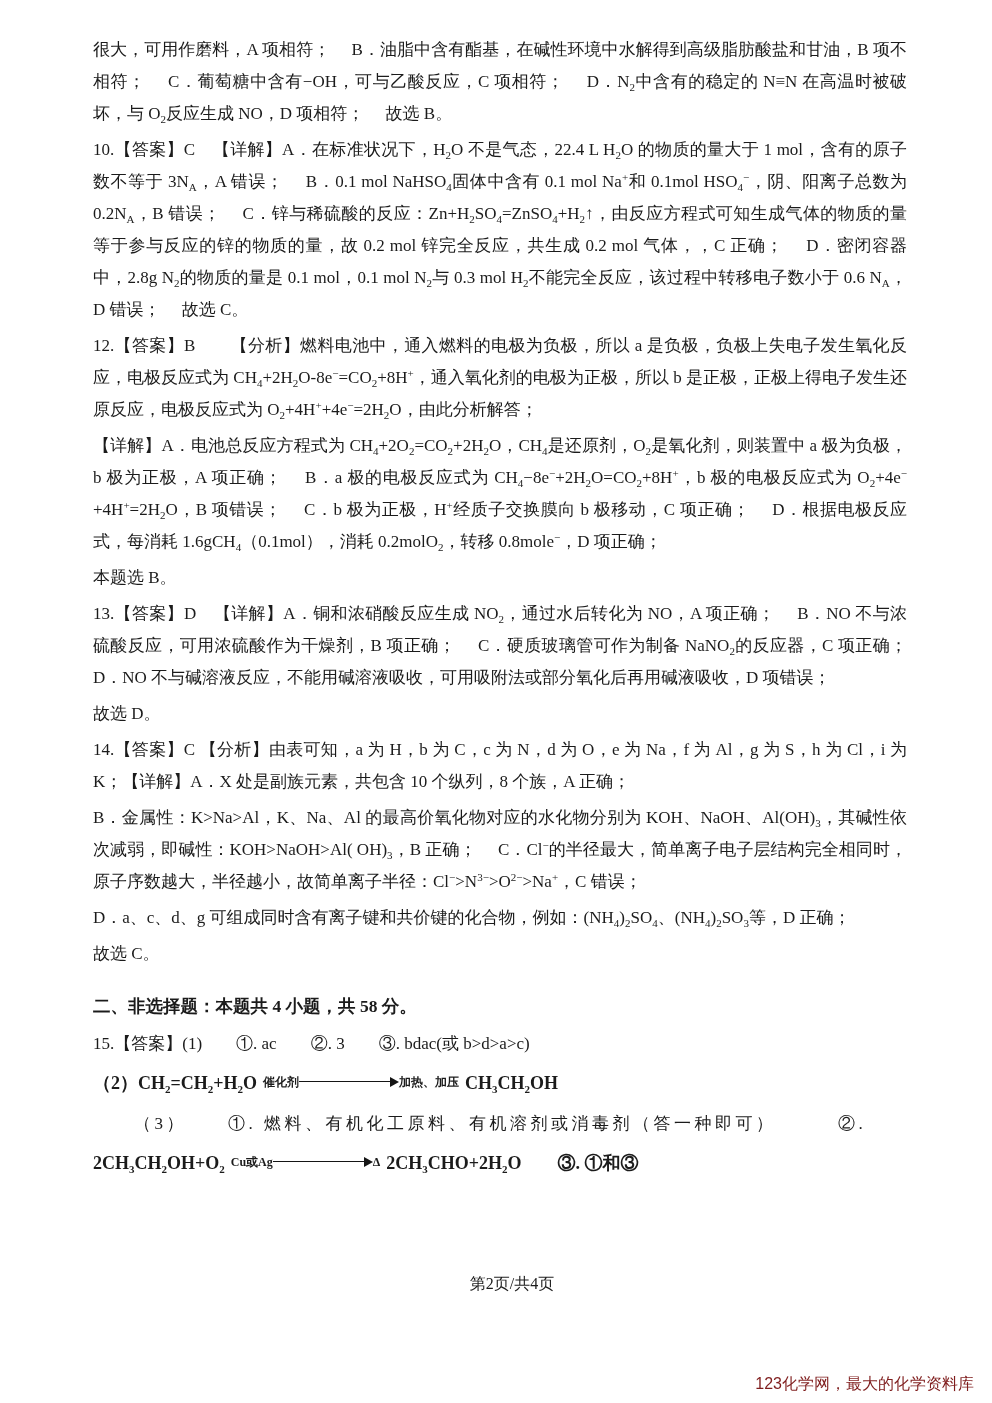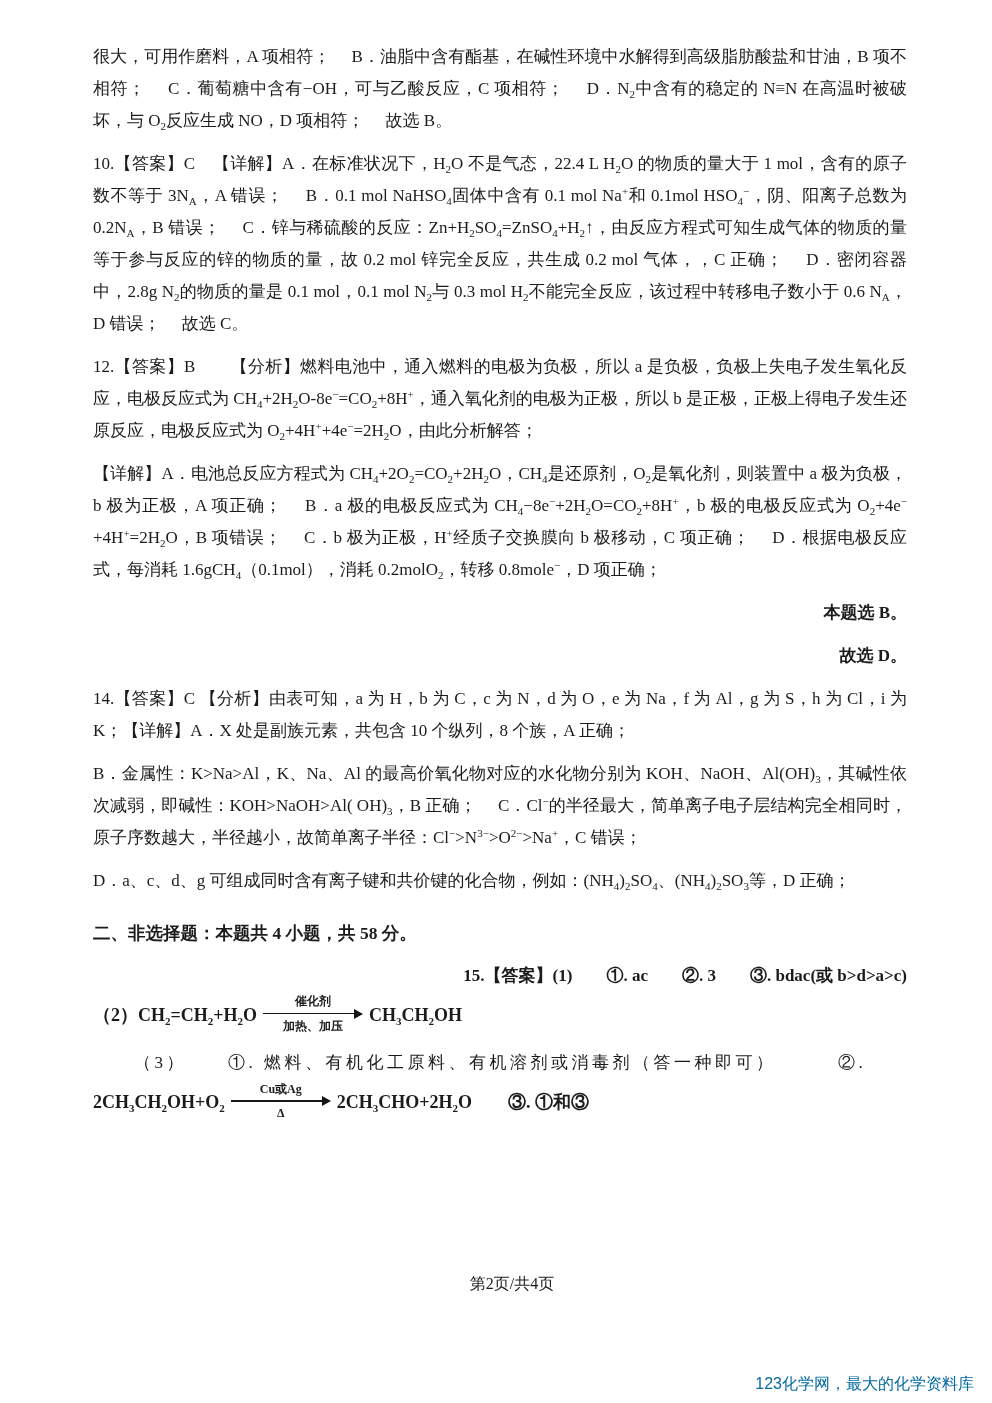--- a/index.html
+++ b/index.html
@@ -2,30 +2,30 @@
 <html><head>
 <meta charset="utf-8">
 <style>
   html,body{margin:0;padding:0;}
   body{
     width:992px;height:1403px;position:relative;background:#ffffff;
     font-family:"Liberation Serif","DejaVu Serif",serif;
     color:#1b1b1b;overflow:hidden;
   }
   #doc{position:absolute;left:93px;top:30px;width:814px;}
-  .para{font-size:17px;line-height:32px;text-align:justify;margin:11px 0 3px 0;word-break:break-word;}
+  .para{font-size:17px;line-height:32px;text-align:justify;margin:4px 0 3px 0;word-break:break-word;}
   .heading{font-weight:bold;font-size:17.5px;margin:20px 0 6px 0;text-align:left;}
   .eq{text-align:left;font-size:18px;margin:3px 0 5px 0;line-height:40px;font-weight:bold;}
   .spread{letter-spacing:3.5px;text-align:center;}
-  .single{text-align:right;font-weight:bold;}
+  .single{text-align:left;}
   sub,sup{font-size:11px;line-height:0;}
   sub{vertical-align:-4px;}
   sup{vertical-align:6px;}
   .rxn{
-    display:inline-flex;flex-direction:column;align-items:center;
+    display:inline-flex;flex-direction:row;align-items:center;
     vertical-align:middle;margin:0 6px;font-size:12px;line-height:1.2;
     transform:translateY(-3px);
   }
   .ral{position:relative;width:100px;height:10px;}
   .ral::before{content:"";position:absolute;left:0;right:7px;top:4px;height:1.6px;background:#151515;}
   .ral::after{content:"";position:absolute;right:0;top:0;width:0;height:0;
     border-left:9px solid #151515;border-top:5px solid transparent;border-bottom:5px solid transparent;}
   .footer{position:absolute;left:16px;top:1274px;width:992px;text-align:center;font-size:16px;color:#1b1b1b;}
   .watermark{
     position:absolute;right:18px;top:1374px;font-size:16px;
@@ -34,33 +34,35 @@
 </style>
 </head>
 <body style="background: rgb(255, 255, 255); color: rgb(27, 27, 27);">
 
 <div id="doc">
     <div class="para">很大，可用作磨料，A 项相符；　 B．油脂中含有酯基，在碱性环境中水解得到高级脂肪酸盐和甘油，B 项不相符；　 C．葡萄糖中含有−OH，可与乙酸反应，C 项相符；　 D．N<sub>2</sub>中含有的稳定的 N≡N 在高温时被破坏，与 O<sub>2</sub>反应生成 NO，D 项相符；　 故选 B。</div>
     <div class="para">10.【答案】C　【详解】A．在标准状况下，H<sub>2</sub>O 不是气态，22.4 L H<sub>2</sub>O 的物质的量大于 1 mol，含有的原子数不等于 3N<sub>A</sub>，A 错误；　 B．0.1 mol NaHSO<sub>4</sub>固体中含有 0.1 mol Na<sup>+</sup>和 0.1mol HSO<sub>4</sub><sup>−</sup>，阴、阳离子总数为 0.2N<sub>A</sub>，B 错误；　 C．锌与稀硫酸的反应：Zn+H<sub>2</sub>SO<sub>4</sub>=ZnSO<sub>4</sub>+H<sub>2</sub>↑，由反应方程式可知生成气体的物质的量等于参与反应的锌的物质的量，故 0.2 mol 锌完全反应，共生成 0.2 mol 气体，，C 正确；　 D．密闭容器中，2.8g N<sub>2</sub>的物质的量是 0.1 mol，0.1 mol N<sub>2</sub>与 0.3 mol H<sub>2</sub>不能完全反应，该过程中转移电子数小于 0.6 N<sub>A</sub>，D 错误；　 故选 C。</div>
     <div class="para">12.【答案】B　　【分析】燃料电池中，通入燃料的电极为负极，所以 a 是负极，负极上失电子发生氧化反应，电极反应式为 CH<sub>4</sub>+2H<sub>2</sub>O-8e<sup>−</sup>=CO<sub>2</sub>+8H<sup>+</sup>，通入氧化剂的电极为正极，所以 b 是正极，正极上得电子发生还原反应，电极反应式为 O<sub>2</sub>+4H<sup>+</sup>+4e<sup>−</sup>=2H<sub>2</sub>O，由此分析解答；</div>
     <div class="para">【详解】A．电池总反应方程式为 CH<sub>4</sub>+2O<sub>2</sub>=CO<sub>2</sub>+2H<sub>2</sub>O，CH<sub>4</sub>是还原剂，O<sub>2</sub>是氧化剂，则装置中 a 极为负极，b 极为正极，A 项正确；　 B．a 极的电极反应式为 CH<sub>4</sub>−8e<sup>−</sup>+2H<sub>2</sub>O=CO<sub>2</sub>+8H<sup>+</sup>，b 极的电极反应式为 O<sub>2</sub>+4e<sup>−</sup>+4H<sup>+</sup>=2H<sub>2</sub>O，B 项错误；　 C．b 极为正极，H<sup>+</sup>经质子交换膜向 b 极移动，C 项正确；　 D．根据电极反应式，每消耗 1.6gCH<sub>4</sub>（0.1mol），消耗 0.2molO<sub>2</sub>，转移 0.8mole<sup>−</sup>，D 项正确；</div>
     <div class="para single">本题选 B。</div>
+    <div class="para">13.【答案】D　【详解】A．铜和浓硝酸反应生成 NO<sub>2</sub>，通过水后转化为 NO，A 项正确；　 B．NO 不与浓硫酸反应，可用浓硫酸作为干燥剂，B 项正确；　 C．硬质玻璃管可作为制备 NaNO<sub>2</sub>的反应器，C 项正确；　D．NO 不与碱溶液反应，不能用碱溶液吸收，可用吸附法或部分氧化后再用碱液吸收，D 项错误；</div>
     <div class="para single">故选 D。</div>
     <div class="para">14.【答案】C 【分析】由表可知，a 为 H，b 为 C，c 为 N，d 为 O，e 为 Na，f 为 Al，g 为 S，h 为 Cl，i 为 K；【详解】A．X 处是副族元素，共包含 10 个纵列，8 个族，A 正确；</div>
     <div class="para">B．金属性：K&gt;Na&gt;Al，K、Na、Al 的最高价氧化物对应的水化物分别为 KOH、NaOH、Al(OH)<sub>3</sub>，其碱性依次减弱，即碱性：KOH&gt;NaOH&gt;Al( OH)<sub>3</sub>，B 正确；　 C．Cl<sup>−</sup>的半径最大，简单离子电子层结构完全相同时，原子序数越大，半径越小，故简单离子半径：Cl<sup>−</sup>&gt;N<sup>3−</sup>&gt;O<sup>2−</sup>&gt;Na<sup>+</sup>，C 错误；</div>
     <div class="para">D．a、c、d、g 可组成同时含有离子键和共价键的化合物，例如：(NH<sub>4</sub>)<sub>2</sub>SO<sub>4</sub>、(NH<sub>4</sub>)<sub>2</sub>SO<sub>3</sub>等，D 正确；</div>
+    <div class="para single">故选 C。</div>
     <div class="para heading">二、非选择题：本题共 4 小题，共 58 分。</div>
     <div class="para single">15.【答案】(1)　　①. ac　　②. 3　　③. bdac(或 b&gt;d&gt;a&gt;c)</div>
     <div class="para eq">（2）CH<sub>2</sub>=CH<sub>2</sub>+H<sub>2</sub>O<span class="rxn">
         <span class="rt">催化剂</span>
         <span class="ral"></span>
         <span class="rb">加热、加压</span>
       </span>CH<sub>3</sub>CH<sub>2</sub>OH</div>
     <div class="para spread">（3）　　①. 燃料、有机化工原料、有机溶剂或消毒剂（答一种即可）　　　②.</div>
     <div class="para eq">2CH<sub>3</sub>CH<sub>2</sub>OH+O<sub>2</sub><span class="rxn">
         <span class="rt">Cu或Ag</span>
         <span class="ral"></span>
         <span class="rb">Δ</span>
       </span>2CH<sub>3</sub>CHO+2H<sub>2</sub>O　　③. ①和③</div>
   </div>
 
 <div class="footer">第2页/共4页</div>
-<div class="watermark" style="color: #0369a1;">123化学网，最大的化学资料库</div>
+<div class="watermark" style="color: #7f1d1d;">123化学网，最大的化学资料库</div>
 
 </body></html>

